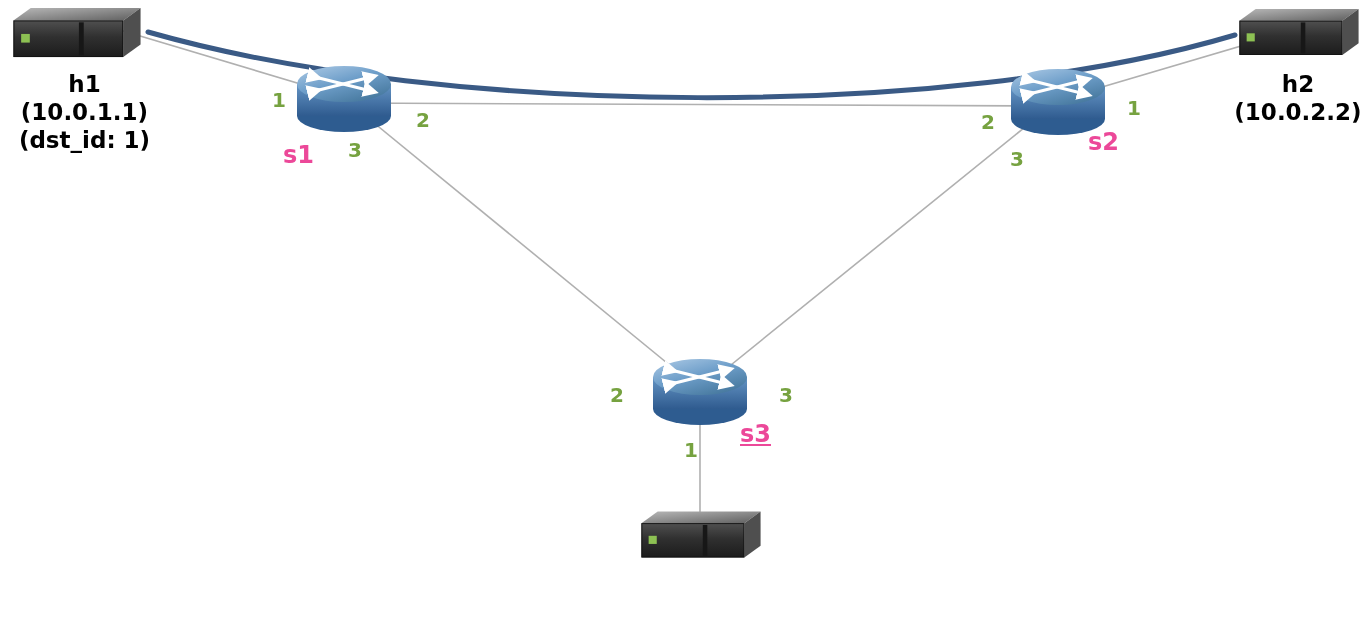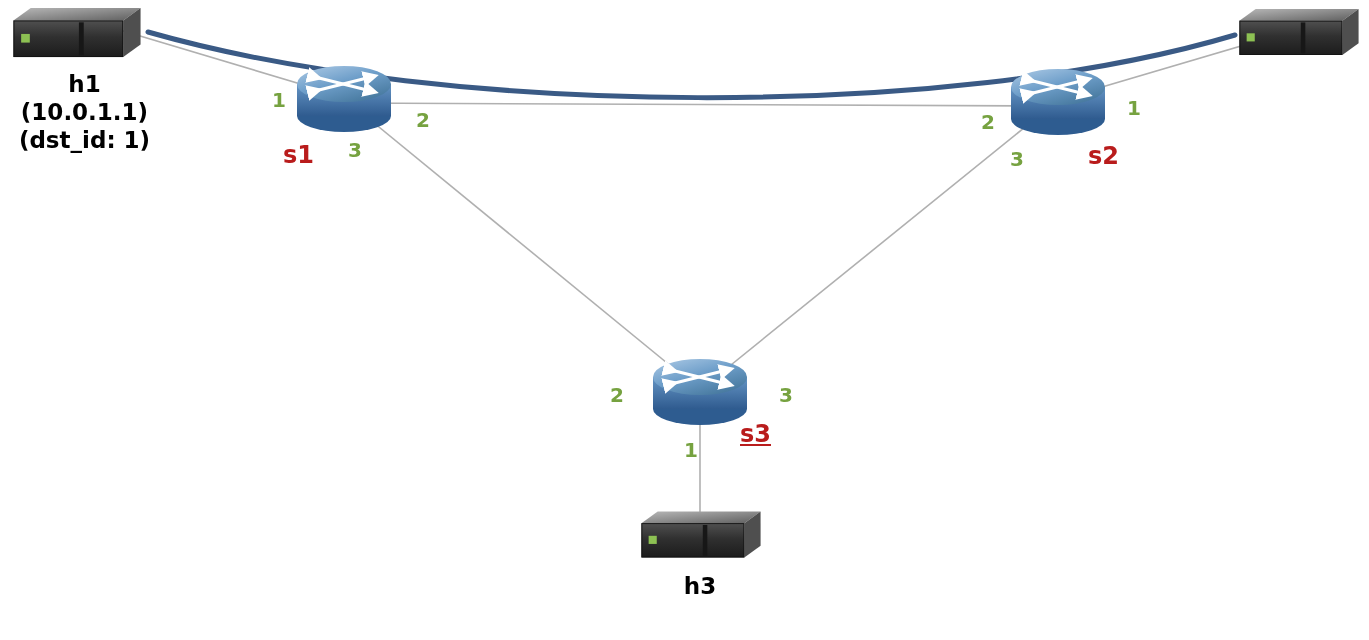--- a/index.html
+++ b/index.html
@@ -22,21 +22,21 @@
     font-weight: bold;
     color: #000000;
     text-align: center;
     font-size: 23px;
     line-height: 28px;
     white-space: nowrap;
   }
   .switch-label {
     position: absolute;
     font-weight: bold;
-    color: #b91c1c;
+    color: #ec4899;
     font-size: 24px;
   }
   .port {
     position: absolute;
     font-weight: bold;
     font-size: 20px;
     color: #76a240;
     text-shadow: 0 0 3px #ffffff, 0 0 3px #ffffff;
   }
 </style>
@@ -106,44 +106,45 @@
     <div>(10.0.1.1)</div>
     <div>(dst_id: 1)</div>
   </div>
 
   <div class="node" style="left:1234px; top:7px;">
     <svg width="130" height="49" viewBox="0 0 144 54">
         <use href="#serverShape"></use>
       </svg>
   </div>
   <div class="node-label" style="left:1227px; top:70px; width:142px;">
+    <div>h2</div>
+    <div>(10.0.2.2)</div>
   </div>
 
   <div class="node" style="left:636px; top:509px;">
     <svg width="130" height="50" viewBox="0 0 144 54">
         <use href="#serverShape"></use>
       </svg>
   </div>
   <div class="node-label" style="left:535px; top:572px; width:330px;">
-    <div>h3</div>
   </div>
 
   <div class="node" style="left:294px; top:60px;">
     <svg width="100" height="74" viewBox="0 0 100 74">
         <use href="#routerShape"></use>
       </svg>
   </div>
   <div class="switch-label" style="left:283px; top:141px;">s1</div>
 
   <div class="node" style="left:1008px; top:63px;">
     <svg width="100" height="74" viewBox="0 0 100 74">
         <use href="#routerShape"></use>
       </svg>
   </div>
-  <div class="switch-label" style="left:1088px; top:142px;">s2</div>
+  <div class="switch-label" style="left:1088px; top:128px;">s2</div>
 
   <div class="node" style="left:650px; top:353px;">
     <svg width="100" height="74" viewBox="0 0 100 74">
         <use href="#routerShape"></use>
       </svg>
   </div>
   <div class="switch-label" style="left:740px; top:420px;text-decoration:underline;">s3</div>
 
   <span class="port" style="left:272px; top:88px;">1</span>
   <span class="port" style="left:416px; top:108px;">2</span>

